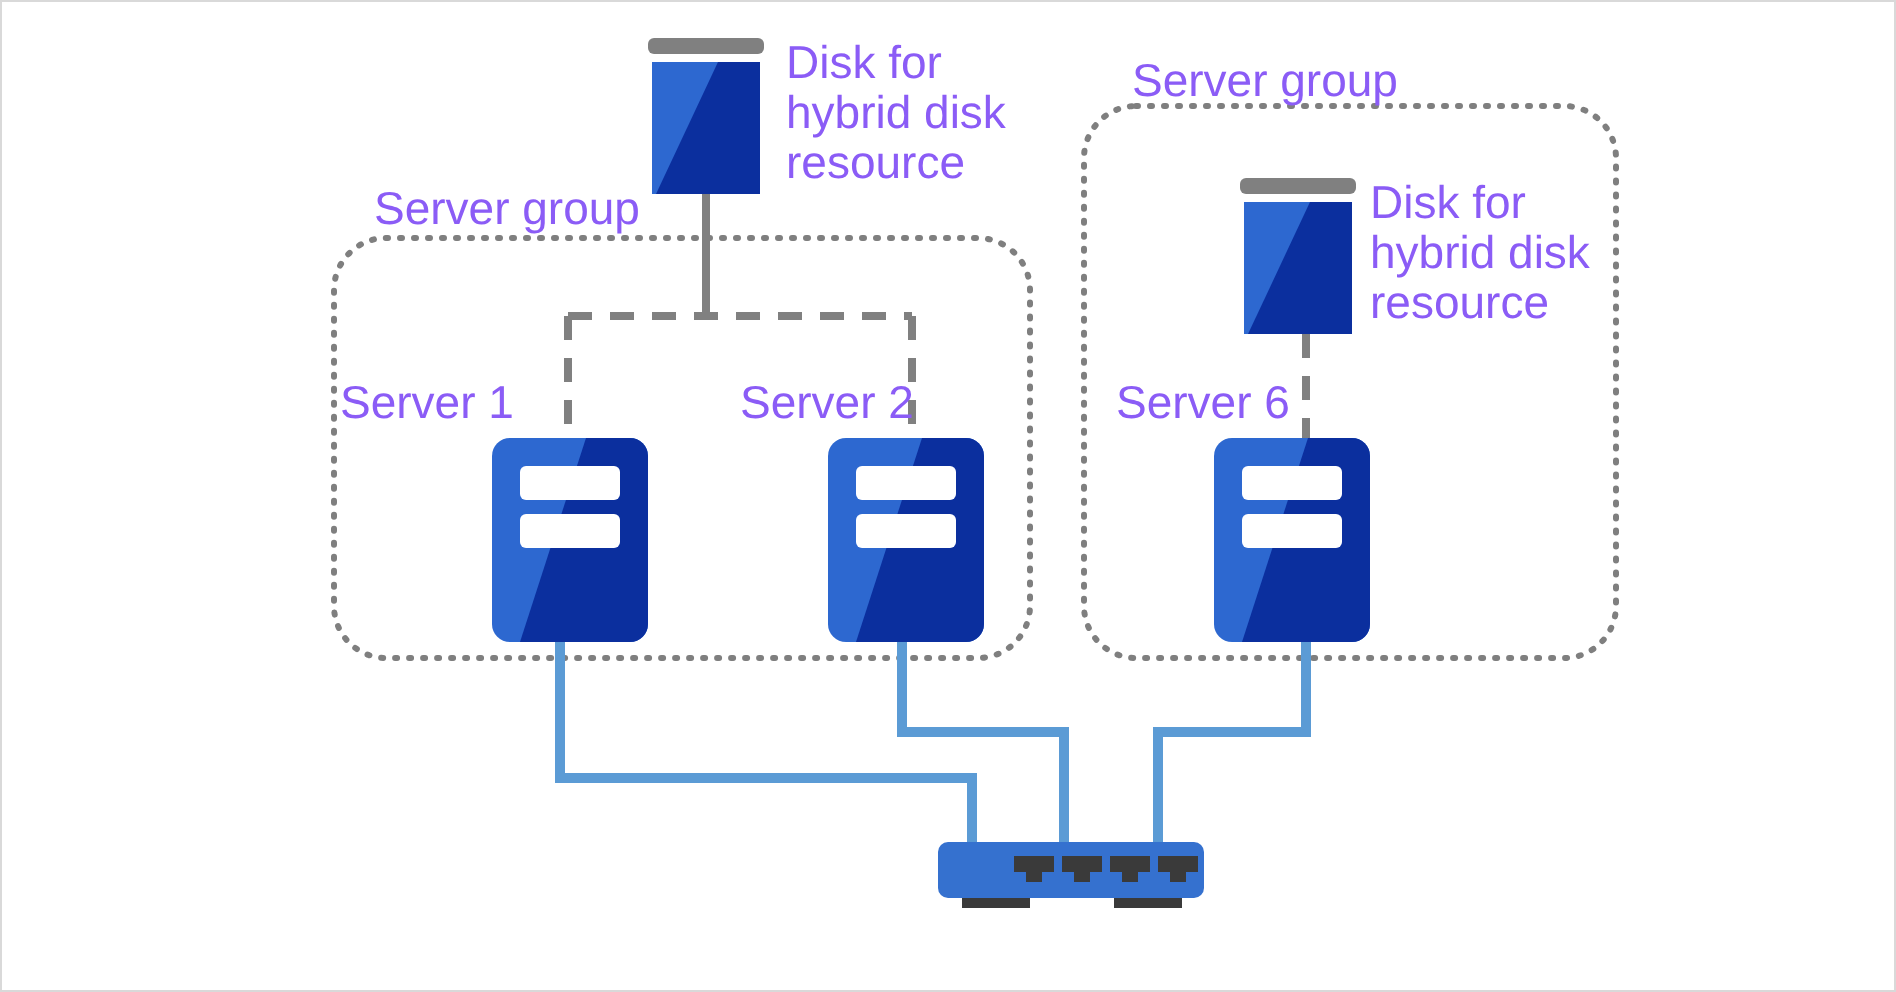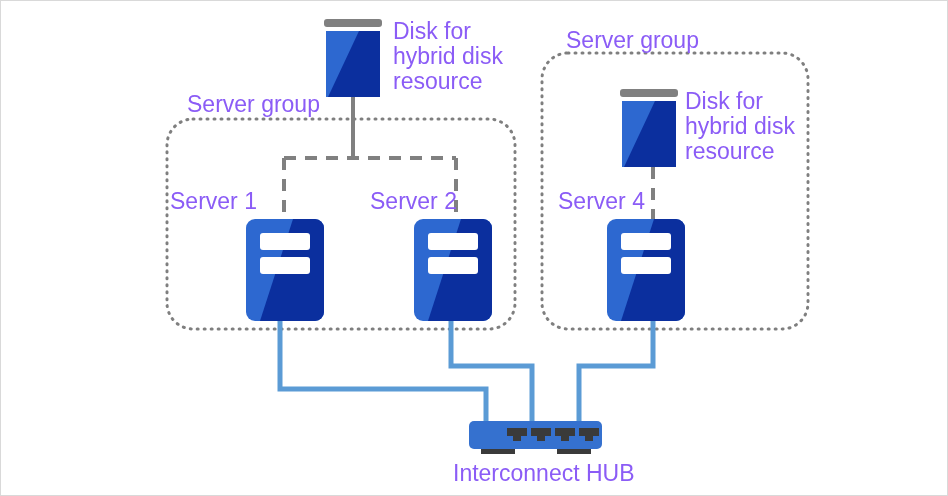--- a/index.html
+++ b/index.html
@@ -144,17 +144,16 @@
 resource</div>
 
   <div class="lbl" style="left:186px; top:91px;">Server group</div>
 
   <div class="lbl" style="left:565px; top:27px;">Server group</div>
 
   <div class="lbl" style="left:169px; top:188px;">Server 1</div>
 
   <div class="lbl" style="left:353px; top:188px;margin-left:16px;">Server 2</div>
 
-  <div class="lbl" style="left:557px; top:188px;">Server 4</div>
+  <div class="lbl" style="left:557px; top:188px;">Server 6</div>
 
-  <div class="lbl" style="left:452px; top:460px;">Interconnect HUB</div>
 
 </div>
 
 </body></html>

